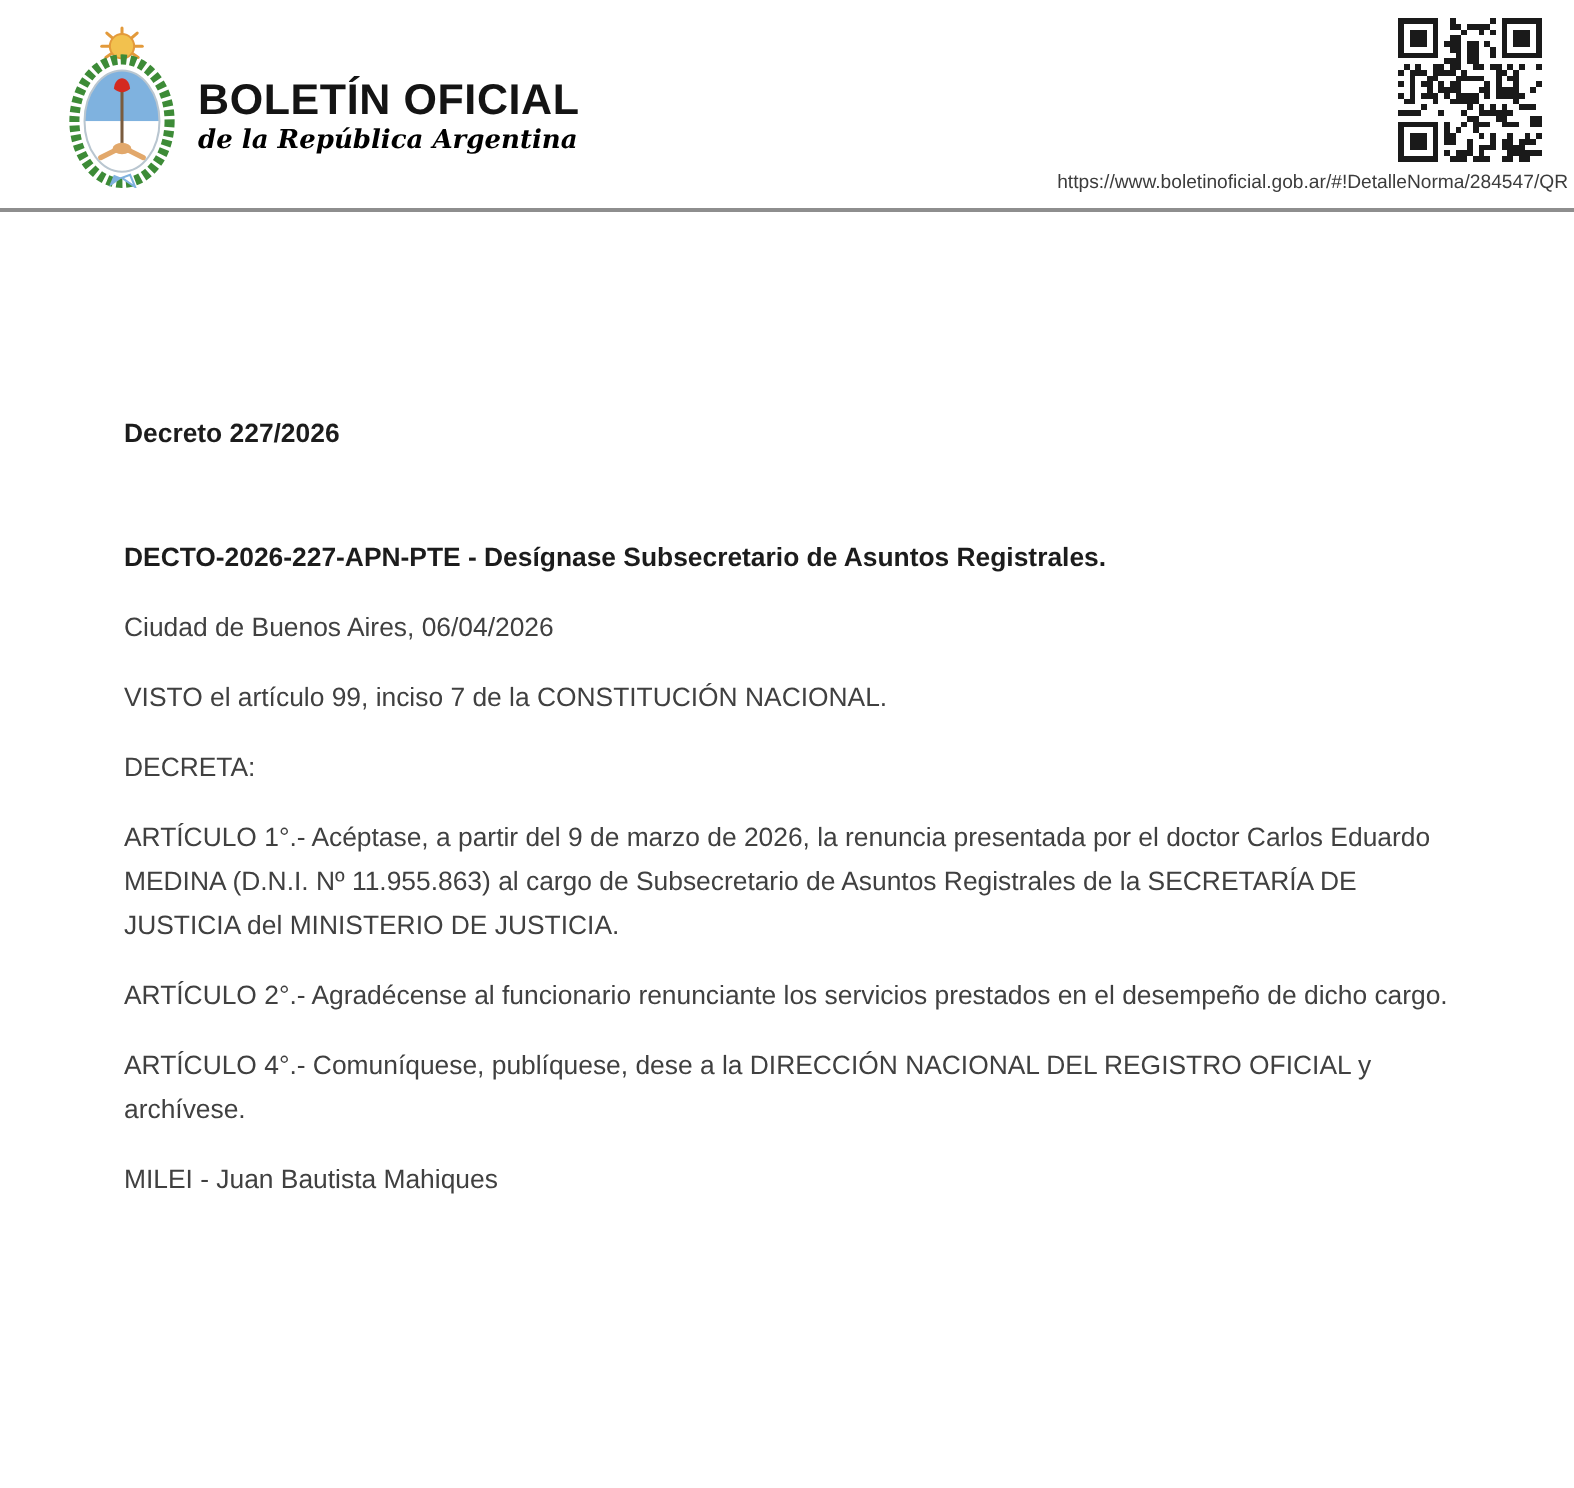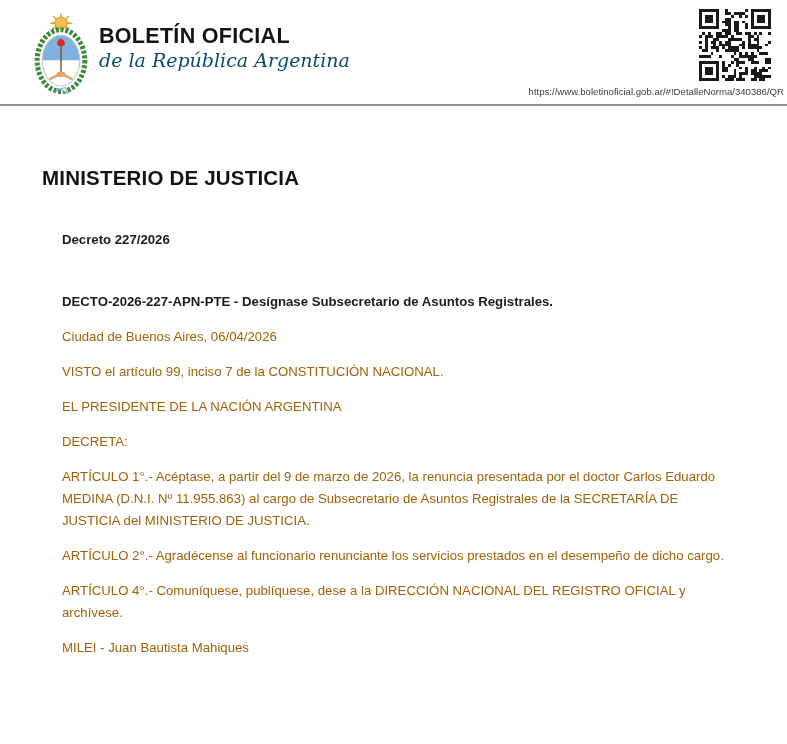--- a/index.html
+++ b/index.html
@@ -18,36 +18,36 @@
     position: absolute;
     left: 27px;
     top: 13px;
     width: 68px;
     height: 81px;
     display: block;
   }
   .brand {
     position: absolute;
     left: 99px;
-    top: 24px;
+    top: 38px;
   }
   .brand-title {
     font-size: 21.5px;
     font-weight: bold;
     color: #141414;
     letter-spacing: 0.3px;
     line-height: 24px;
     white-space: nowrap;
   }
   .brand-subtitle {
     font-family: "DejaVu Serif", "Liberation Serif", serif;
     font-style: italic;
-    font-weight: normal;
-    font-size: 19px;
-    color: #0c4a6e;
+    font-weight: bold;
+    font-size: 13px;
+    color: #000000;
     margin-top: 1px;
     white-space: nowrap;
   }
   .qr {
     position: absolute;
     right: 16px;
     top: 9px;
     width: 72px;
     height: 72px;
     display: block;
@@ -81,21 +81,21 @@
     font-weight: bold;
     color: #141414;
     margin: 0 0 26px -20px;
     letter-spacing: 0.2px;
     line-height: 23px;
   }
   .content p {
     font-size: 13.2px;
     line-height: 22px;
     margin: 0 0 13px 0;
-    color: #a16207;
+    color: #404040;
   }
   .content p.bold {
     font-weight: bold;
     color: #1c1c1c;
     margin-top: 40px;
   }
 </style>
 </head>
 <body>
 
@@ -351,31 +351,29 @@
             <rect x="18" y="0" width="7" height="7"></rect>
             <rect fill="#ffffff" x="19" y="1" width="5" height="5"></rect>
             <rect x="20" y="2" width="3" height="3"></rect>
             <rect x="0" y="18" width="7" height="7"></rect>
             <rect fill="#ffffff" x="1" y="19" width="5" height="5"></rect>
             <rect x="2" y="20" width="3" height="3"></rect>
           </g>
         </svg>
     </span>
 
-    <div class="qr-url">https://www.boletinoficial.gob.ar/#!DetalleNorma/340386/QR</div>
+    <div class="qr-url">https://www.boletinoficial.gob.ar/#!DetalleNorma/284547/QR</div>
     <div class="rule"></div>
   </header>
 
   <main class="content">
-    <h1>MINISTERIO DE JUSTICIA</h1>
     <p class="bold">Decreto 227/2026</p>
     <p class="bold">DECTO-2026-227-APN-PTE - Desígnase Subsecretario de Asuntos Registrales.</p>
     <p>Ciudad de Buenos Aires, 06/04/2026</p>
     <p>VISTO el artículo 99, inciso 7 de la CONSTITUCIÓN NACIONAL.</p>
-    <p>EL PRESIDENTE DE LA NACIÓN ARGENTINA</p>
     <p>DECRETA:</p>
     <p>ARTÍCULO 1°.- Acéptase, a partir del 9 de marzo de 2026, la renuncia presentada por el doctor Carlos Eduardo MEDINA (D.N.I. Nº 11.955.863) al cargo de Subsecretario de Asuntos Registrales de la SECRETARÍA DE JUSTICIA del MINISTERIO DE JUSTICIA.</p>
     <p>ARTÍCULO 2°.- Agradécense al funcionario renunciante los servicios prestados en el desempeño de dicho cargo.</p>
     <p>ARTÍCULO 4°.- Comuníquese, publíquese, dese a la DIRECCIÓN NACIONAL DEL REGISTRO OFICIAL y archívese.</p>
     <p>MILEI - Juan Bautista Mahiques</p>
   </main>
 
 </div>
 
 </body></html>

